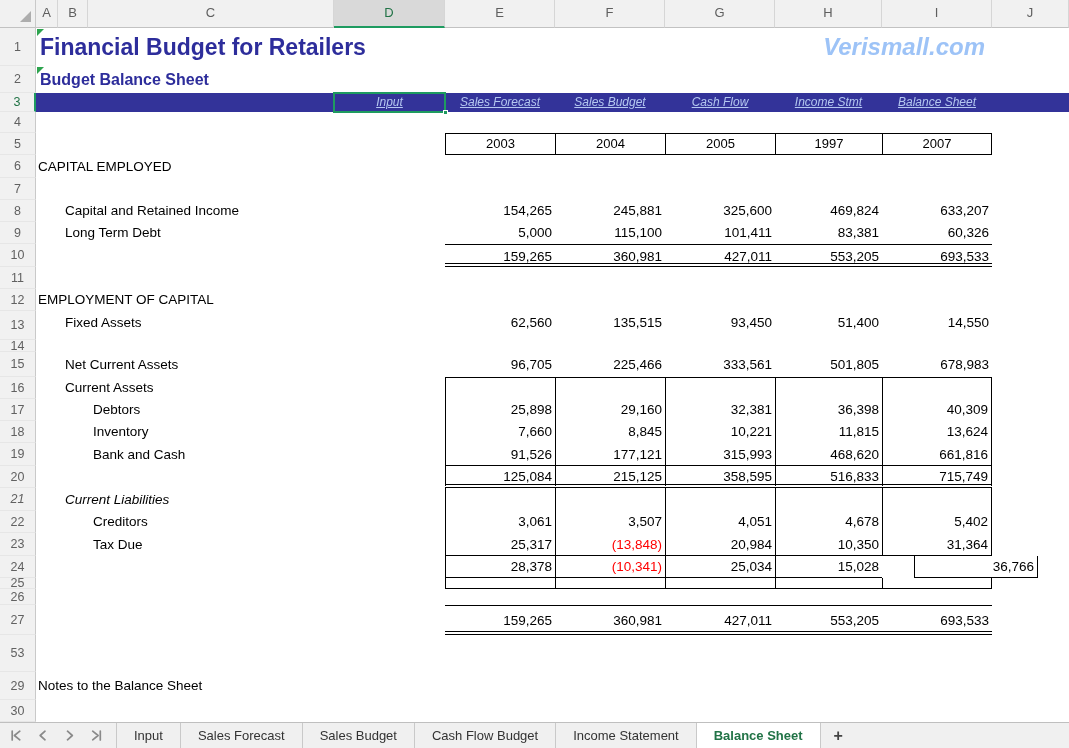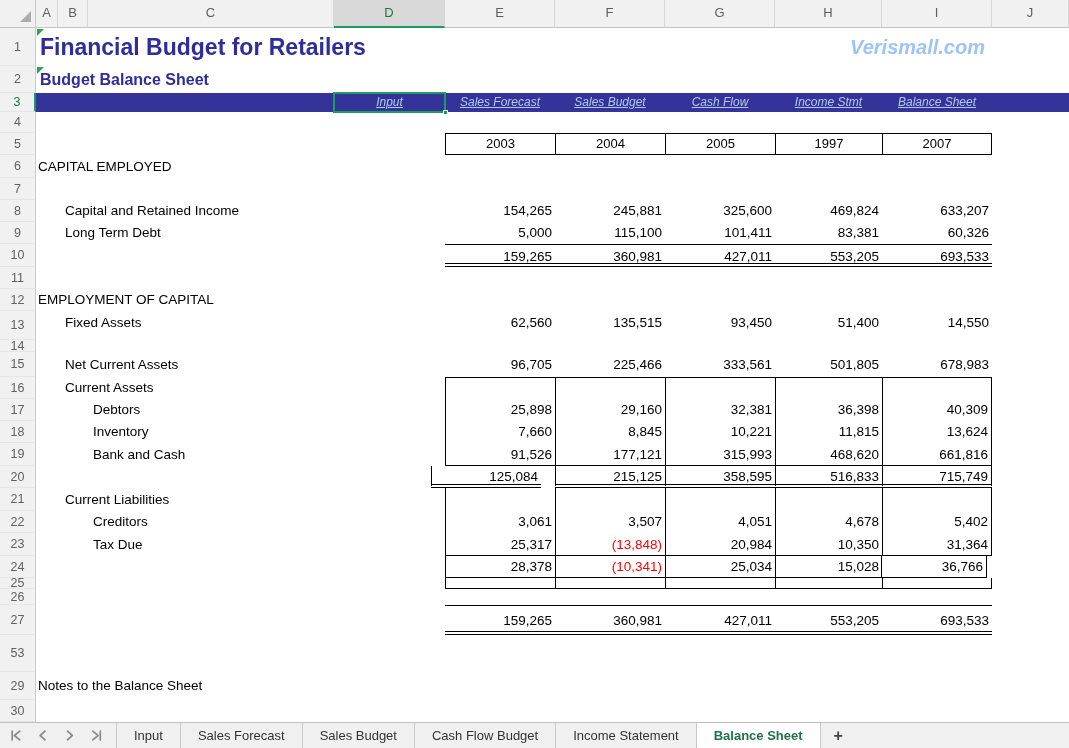--- a/index.html
+++ b/index.html
@@ -27,21 +27,21 @@
   .rowbody{position:relative;flex:1}
 
   .gtri{position:absolute;left:1px;top:1px;width:0;height:0;
     border-top:7px solid #2DA44E;border-right:7px solid transparent}
 
   .doc-title{position:absolute;left:4px;top:50%;transform:translateY(-50%);
     font-size:23px;font-weight:bold;color:var(--title);white-space:nowrap}
   .doc-subtitle{position:absolute;left:4px;top:50%;transform:translateY(-50%);
     font-size:16px;font-weight:bold;color:var(--title);white-space:nowrap}
   .brand{position:absolute;right:84px;top:50%;transform:translateY(-50%);
-    font-size:20px;font-weight:bold;font-style:italic;color:var(--brand);white-space:nowrap}
+    font-size:24px;font-weight:bold;font-style:italic;color:var(--brand);white-space:nowrap}
 
   .banner{position:absolute;left:0;right:0;top:0;bottom:0;background:var(--banner)}
   .navlink{position:absolute;top:0;height:19px;line-height:18px;text-align:center;
     font-size:12px;font-style:italic;text-decoration:underline;color:var(--link);cursor:pointer}
   .selbox{position:absolute;left:297px;top:-1px;width:113px;height:21px;
     border:2px solid var(--sel_border);pointer-events:none}
   .selbox .handle{position:absolute;right:-4px;bottom:-4px;width:5px;height:5px;
     background:var(--sel_border);border:1px solid #fff}
 
   .lbl{position:absolute;top:0;font-size:13.5px;color:#000;white-space:nowrap}
@@ -263,28 +263,28 @@
             <div class="val bx ln-b" style="left: 409px; width: 110px; line-height: 23px;">91,526</div>
             <div class="val bx ln-b" style="left: 519px; width: 110px; line-height: 23px;">177,121</div>
             <div class="val bx ln-b" style="left: 629px; width: 110px; line-height: 23px;">315,993</div>
             <div class="val bx ln-b" style="left: 739px; width: 107px; line-height: 23px;">468,620</div>
             <div class="val bx ln-b bx-r" style="left: 846px; width: 110px; line-height: 23px;">661,816</div>
           </div>
         </div>
         <div class="row" style="height: 22px;">
           <div class="rowh">20</div>
           <div class="rowbody">
-            <div class="val bx dbl-b" style="left: 395px; width: 110px; line-height: 22px;">125,084</div>
+            <div class="val bx dbl-b" style="left: 409px; width: 110px; line-height: 22px;">125,084</div>
             <div class="val bx dbl-b" style="left: 519px; width: 110px; line-height: 22px;">215,125</div>
             <div class="val bx dbl-b" style="left: 629px; width: 110px; line-height: 22px;">358,595</div>
             <div class="val bx dbl-b" style="left: 739px; width: 107px; line-height: 22px;">516,833</div>
             <div class="val bx dbl-b bx-r" style="left: 846px; width: 110px; line-height: 22px;">715,749</div>
           </div>
         </div>
-        <div class="row" style="height: 23px;">
+        <div class="row" style="height: 23px; font-style: italic;">
           <div class="rowh">21</div>
           <div class="rowbody">
             <div class="lbl ind1" style="line-height: 23px;">Current Liabilities</div>
             <div class="val bx" style="left: 409px; width: 110px; line-height: 23px;"></div>
             <div class="val bx" style="left: 519px; width: 110px; line-height: 23px;"></div>
             <div class="val bx" style="left: 629px; width: 110px; line-height: 23px;"></div>
             <div class="val bx" style="left: 739px; width: 107px; line-height: 23px;"></div>
             <div class="val bx bx-r" style="left: 846px; width: 110px; line-height: 23px;"></div>
           </div>
         </div>
@@ -310,21 +310,21 @@
             <div class="val bx ln-b bx-r" style="left: 846px; width: 110px; line-height: 23px;">31,364</div>
           </div>
         </div>
         <div class="row" style="height: 22px;">
           <div class="rowh">24</div>
           <div class="rowbody">
             <div class="val bx ln-b" style="left: 409px; width: 110px; line-height: 22px;">28,378</div>
             <div class="val bx ln-b neg" style="left: 519px; width: 110px; line-height: 22px;">(10,341)</div>
             <div class="val bx ln-b" style="left: 629px; width: 110px; line-height: 22px;">25,034</div>
             <div class="val bx ln-b" style="left: 739px; width: 107px; line-height: 22px;">15,028</div>
-            <div class="val bx ln-b bx-r" style="left: 845px; width: 106px; line-height: 22px;">36,766</div>
+            <div class="val bx ln-b bx-r" style="left: 878px; width: 124px; line-height: 22px;">36,766</div>
           </div>
         </div>
         <div class="row" style="height: 11px;">
           <div class="rowh">25</div>
           <div class="rowbody">
             <div class="val bx ln-b" style="left: 409px; width: 110px; line-height: 11px;"></div>
             <div class="val bx ln-b" style="left: 519px; width: 110px; line-height: 11px;"></div>
             <div class="val bx ln-b" style="left: 629px; width: 110px; line-height: 11px;"></div>
             <div class="val bx ln-b" style="left: 739px; width: 107px; line-height: 11px;"></div>
             <div class="val bx ln-b bx-r" style="left: 846px; width: 110px; line-height: 11px;"></div>

